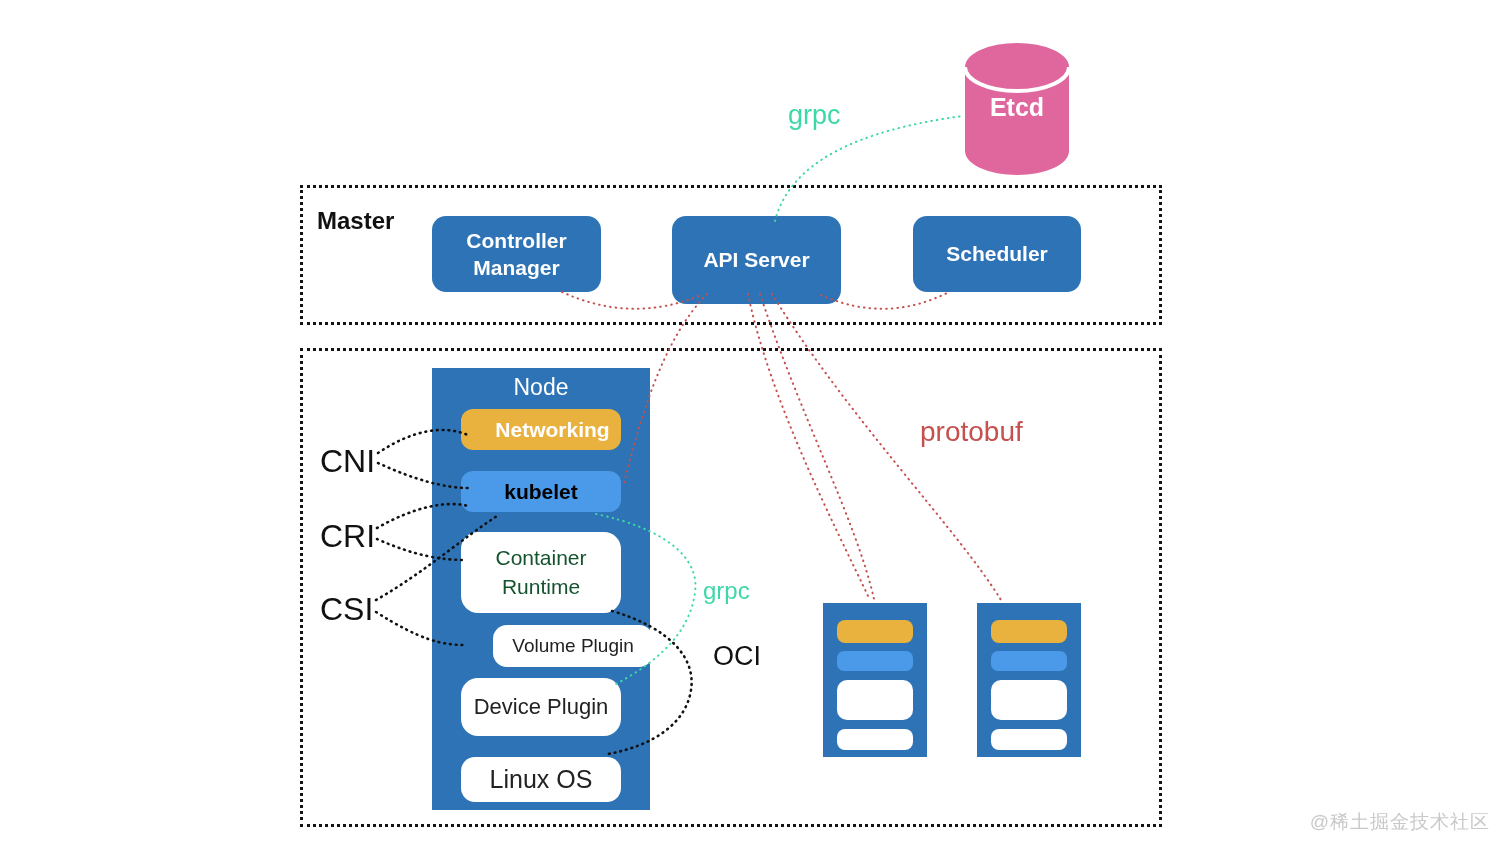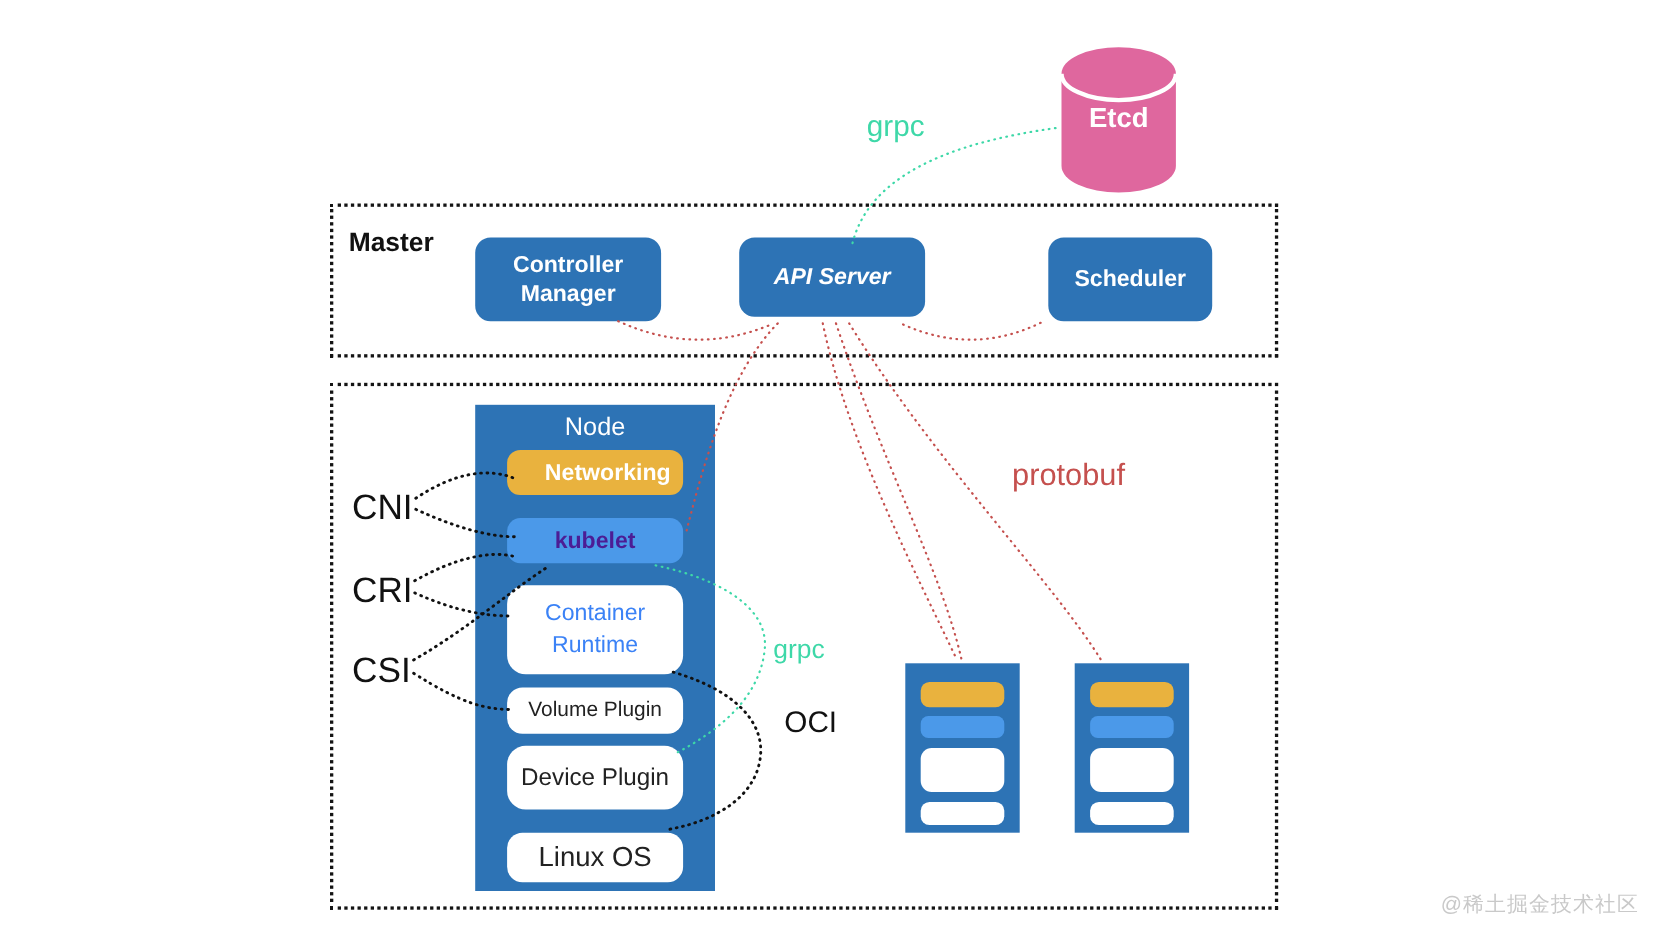--- a/index.html
+++ b/index.html
@@ -13,38 +13,38 @@
   #cluster-box{left:300px;top:348px;width:862px;height:479px;}
   #master-label{position:absolute;left:317px;top:207px;font-size:24px;font-weight:bold;color:#111;}
 
   
   .comp{
     position:absolute;background:var(--primary-blue);color:#fff;border-radius:14px;
     display:flex;align-items:center;justify-content:center;text-align:center;
     font-weight:bold;font-size:21px;line-height:1.3;padding:0 14px;box-sizing:border-box;
   }
   #controller-manager{left:432px;top:216px;width:169px;height:76px;}
-  #api-server{left:672px;top:216px;width:169px;height:72px;font-style:italic;}
-  #scheduler{left:953px;top:216px;width:149px;height:76px;text-align:center;}
+  #api-server{left:672px;top:216px;width:169px;height:88px;}
+  #scheduler{left:913px;top:216px;width:168px;height:76px;text-align:center;}
 
   
   #etcd{position:absolute;left:963px;top:41px;width:108px;height:138px;}
   #etcd-label{position:absolute;left:0;top:52px;width:108px;text-align:center;color:#fff;font-weight:bold;font-size:25px;}
 
   
   #node-box{position:absolute;left:432px;top:368px;width:218px;height:442px;background:var(--primary-blue);}
   #node-label{position:absolute;left:432px;top:374px;width:218px;text-align:center;color:#fff;font-weight:normal;font-size:23px;}
   .node-item{
     position:absolute;left:461px;width:160px;border-radius:12px;
     display:flex;align-items:center;justify-content:center;text-align:center;box-sizing:border-box;
   }
   #networking{top:409px;height:41px;background:var(--orange);color:#fff;font-weight:bold;font-size:21px;padding-left:23px;}
-  #kubelet{top:471px;height:41px;background:var(--light-blue);color:#4c1d95;font-weight:600;font-size:21px;}
-  #container-runtime{top:532px;height:81px;background:#fff;color:#3b82f6;font-size:21px;line-height:1.35;border-radius:17px;padding:0 30px;}
-  #volume-plugin{top:625px;height:42px;background:#fff;color:#222;font-size:19px;border-radius:14px;}
+  #kubelet{top:471px;height:41px;background:var(--light-blue);color:#000000;font-weight:600;font-size:21px;}
+  #container-runtime{top:532px;height:81px;background:#fff;color:#14532d;font-size:21px;line-height:1.35;border-radius:17px;padding:0 30px;}
+  #volume-plugin{top:625px;height:42px;background:#fff;color:#222;font-size:19px;border-radius:14px;margin-left:32px;}
   #device-plugin{top:678px;height:58px;background:#fff;color:#222;font-size:22px;border-radius:17px;}
   #linux-os{top:757px;height:45px;background:#fff;color:#222;font-size:25px;border-radius:14px;}
 
   
   .iface{position:absolute;left:320px;font-size:32px;color:#111;font-weight:500;}
   #cni{top:443px;} #cri{top:518px;} #csi{top:591px;}
 
   
   #grpc-top{position:absolute;left:788px;top:100px;font-size:27px;color:var(--teal);}
   #grpc-node{position:absolute;left:703px;top:577px;font-size:24px;color:var(--teal);}

